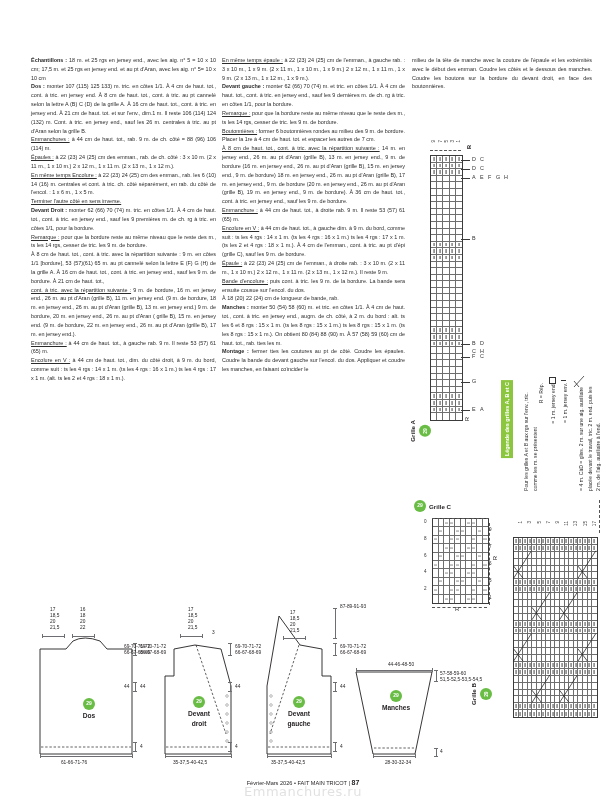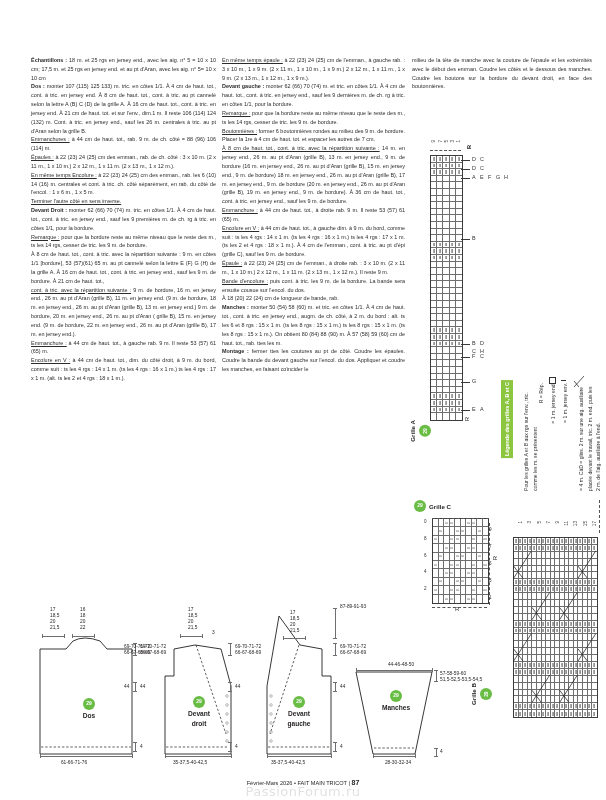--- a/index.html
+++ b/index.html
@@ -1183,15 +1183,15 @@
       <div class="cap" style="left: 415px; top: 754.4px; width: 0.7px; height: 4px;"></div>
     </div>
 
   <div class="footer">
     <span>Février-Mars 2026</span>
     <span>•</span>
     <span>FAIT MAIN TRICOT</span>
     <span>|</span>
     <span class="pg">87</span>
   </div>
-  <div class="wm">PassionForum.ru</div>
+  <div class="wm">Emmanchures.ru</div>
 
 </div>
 
 </body></html>

